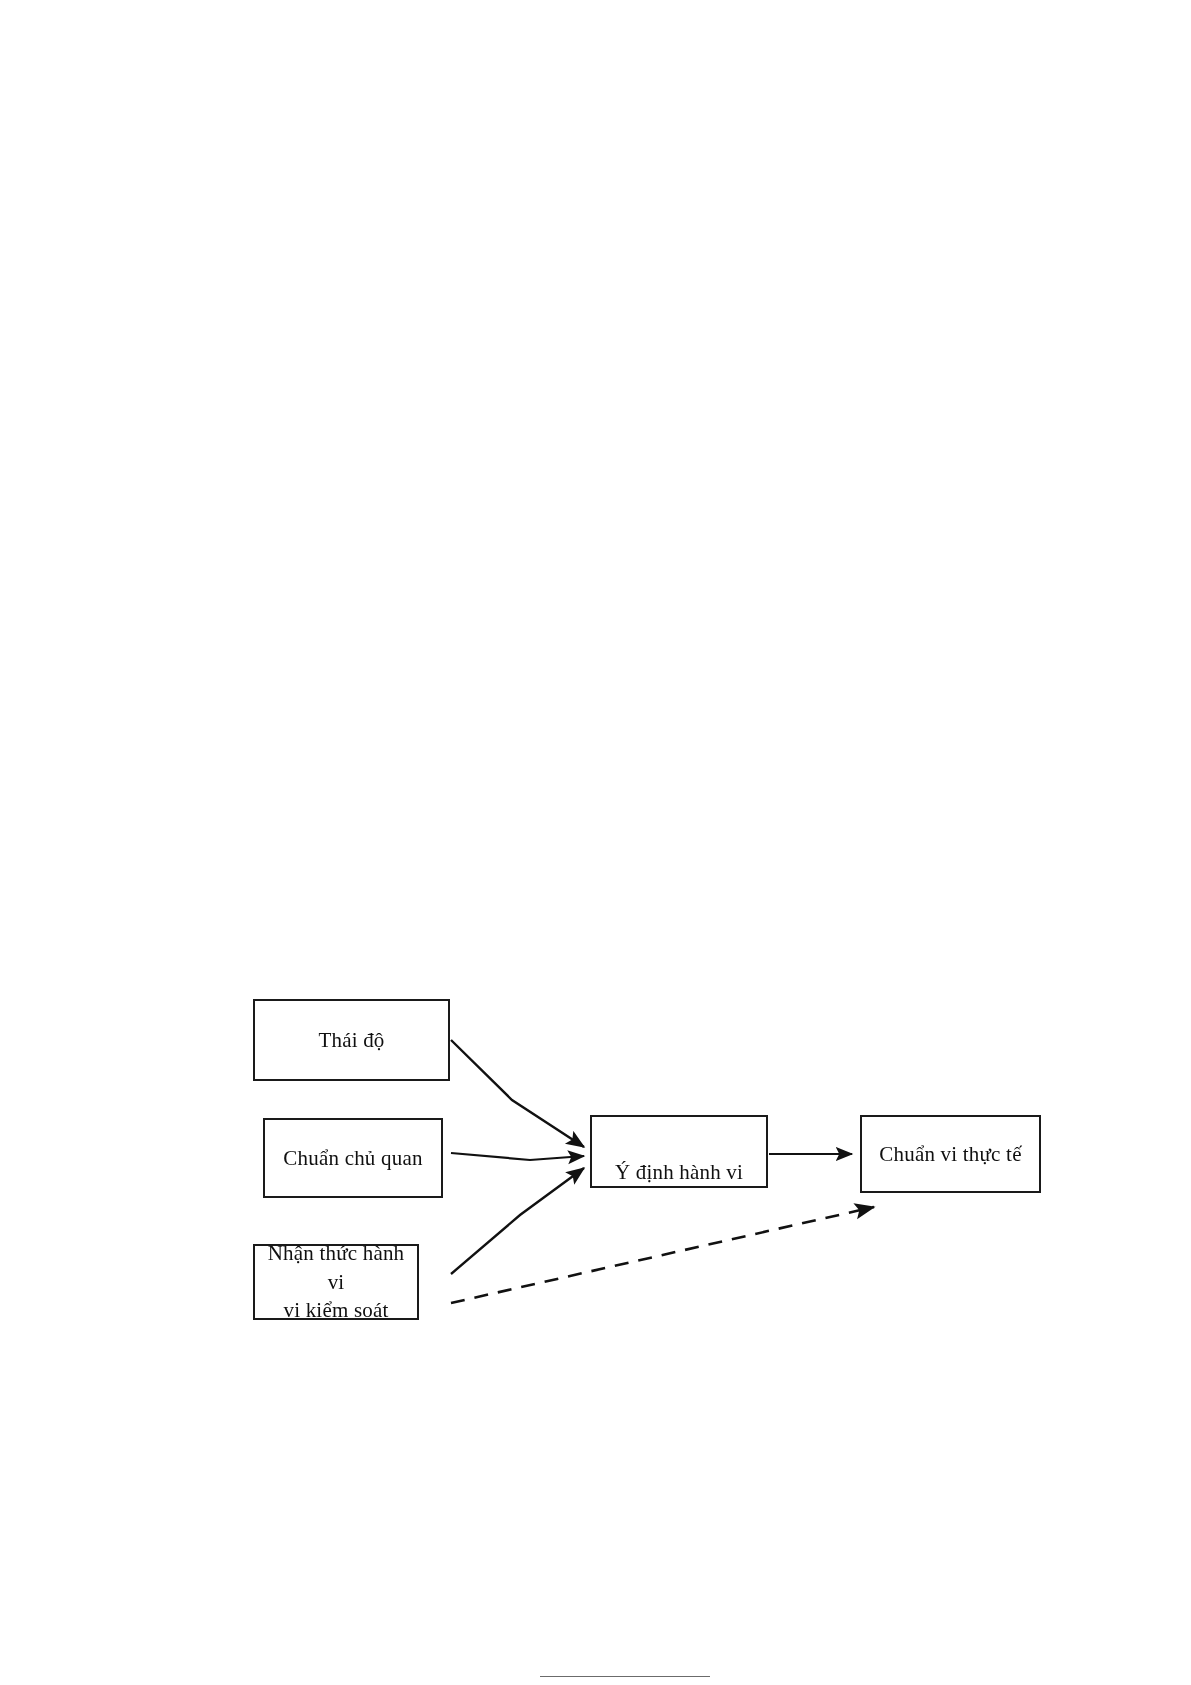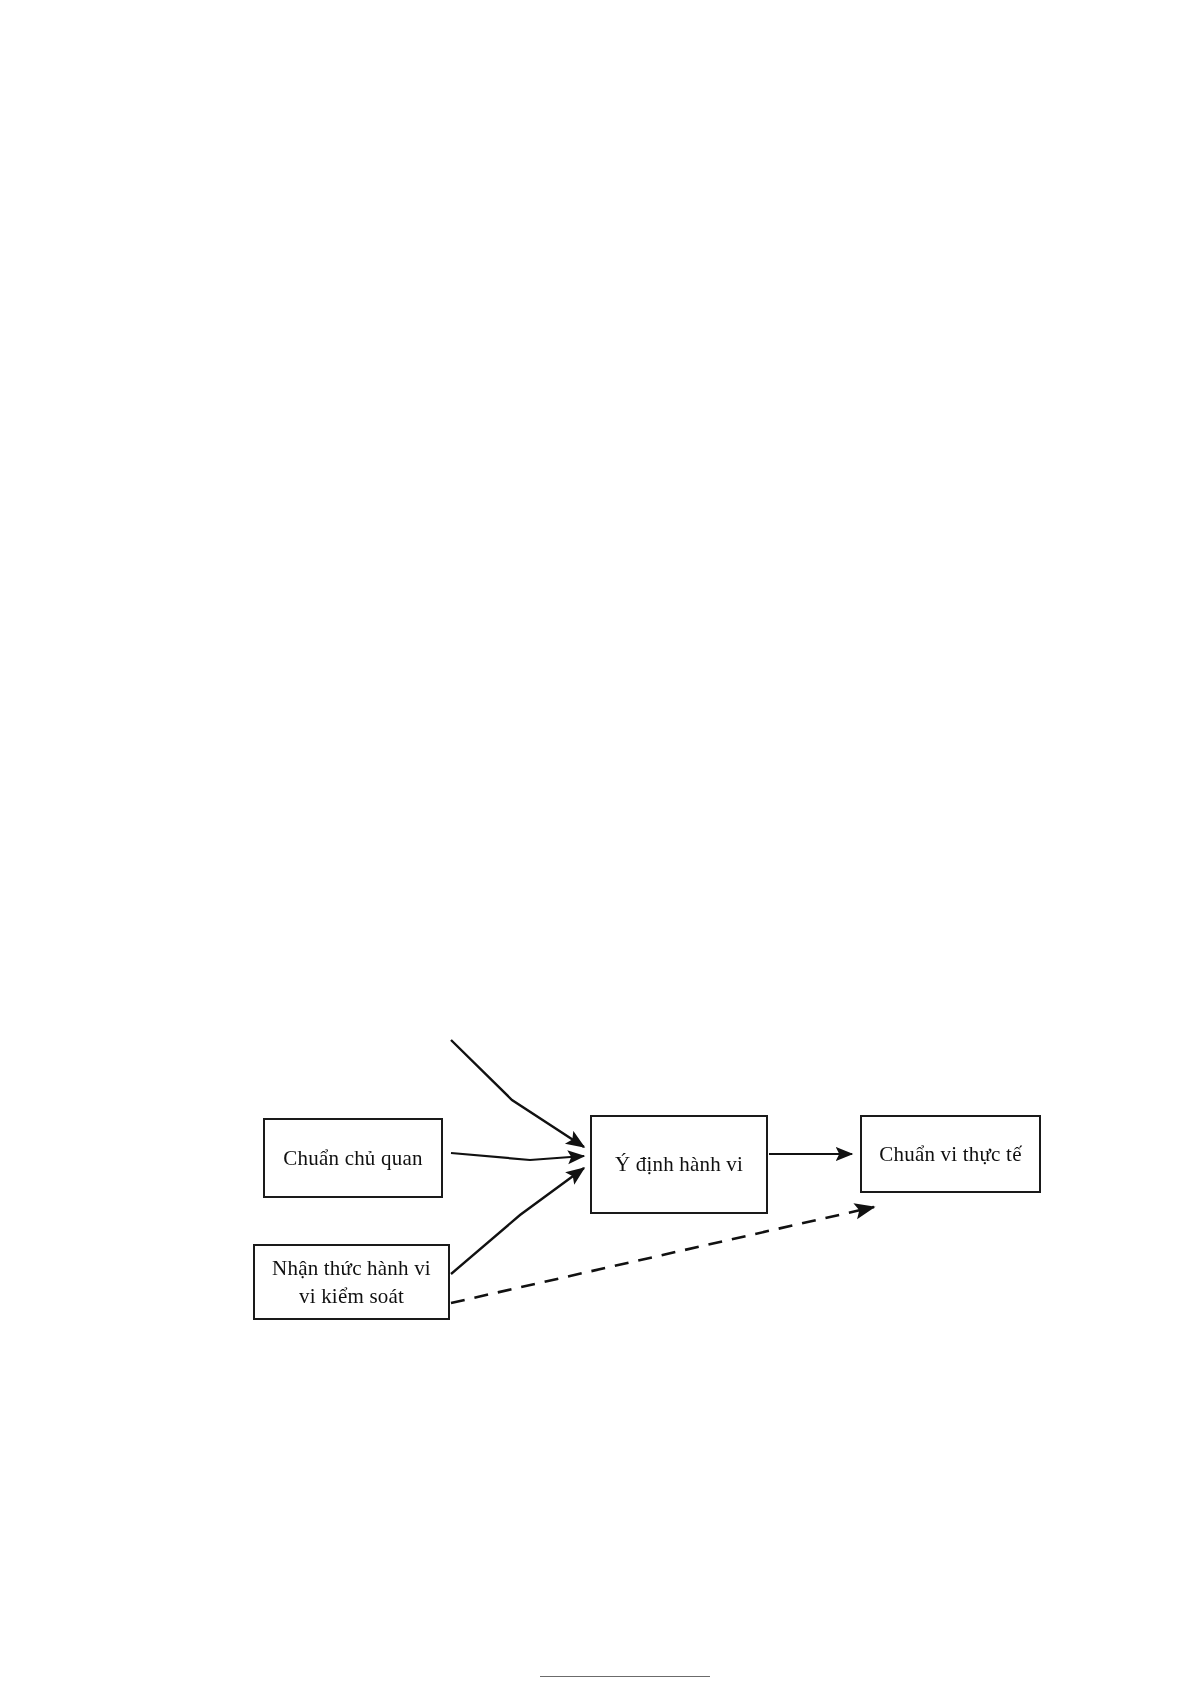--- a/index.html
+++ b/index.html
@@ -39,22 +39,22 @@
     font-family: "Liberation Serif", "DejaVu Serif", serif;
     font-size: 21px;
     line-height: 1.35;
     color: #101010;
     letter-spacing: 0.2px;
     white-space: pre-line;
     padding: 0 8px;
   }
   #node-attitude   { left: 253px; top: 999px;  width: 197px; height: 82px; }
   #node-norm       { left: 263px; top: 1118px; width: 180px; height: 80px; }
-  #node-control    { left: 253px; top: 1244px; width: 197px; height: 76px; }
-  #node-intention  { left: 590px; top: 1115px; width: 178px; height: 99px; }
+  #node-control    { left: 253px; top: 1244px; width: 166px; height: 76px; }
+  #node-intention  { left: 590px; top: 1115px; width: 178px; height: 73px; align-items: flex-end; }
   #node-behavior   { left: 860px; top: 1115px; width: 181px; height: 78px; }
   .footer-rule {
     position: absolute;
     left: 540px;
     top: 1676px;
     width: 170px;
     height: 0;
     border-top: 1px solid #6b6b6b;
   }
 </style>
@@ -82,20 +82,23 @@
     
     <path d="M 451,1274 L 520,1215 L 584,1168" fill="none" stroke="#111111" stroke-width="2.4" marker-end="url(#arrowhead)"></path>
 
     
     <path d="M 769,1154 L 852,1154" fill="none" stroke="#111111" stroke-width="2.2" marker-end="url(#arrowhead)"></path>
 
       Hành vi thực tế (dashed) --&gt;
     <path d="M 451,1303 L 874,1207" fill="none" stroke="#111111" stroke-width="2.6" stroke-dasharray="14 10" marker-end="url(#arrowhead-dashed)"></path>
   </svg>
 
+  <div class="node-box" id="node-attitude">
+    <span class="node-label">Thái độ</span>
+  </div>
 
   <div class="node-box" id="node-norm">
     <span class="node-label">Chuẩn chủ quan</span>
   </div>
 
   <div class="node-box" id="node-control">
     <span class="node-label">Nhận thức hành vi
 vi kiểm soát</span>
   </div>
 

